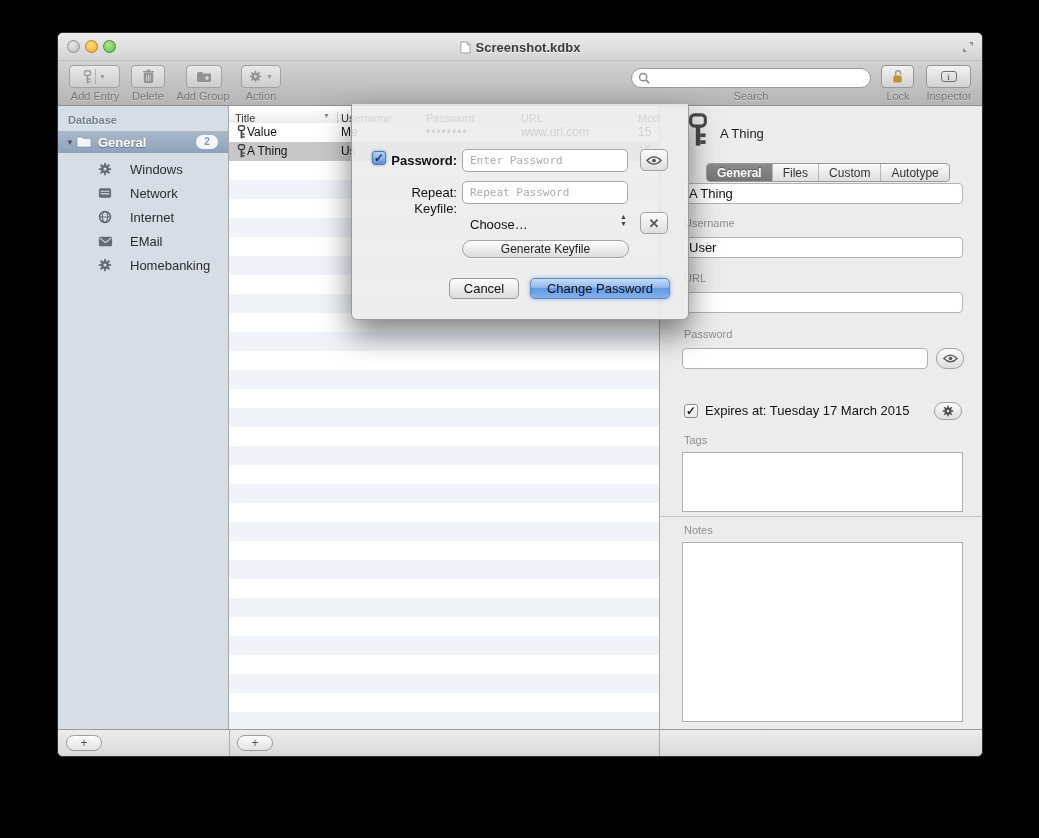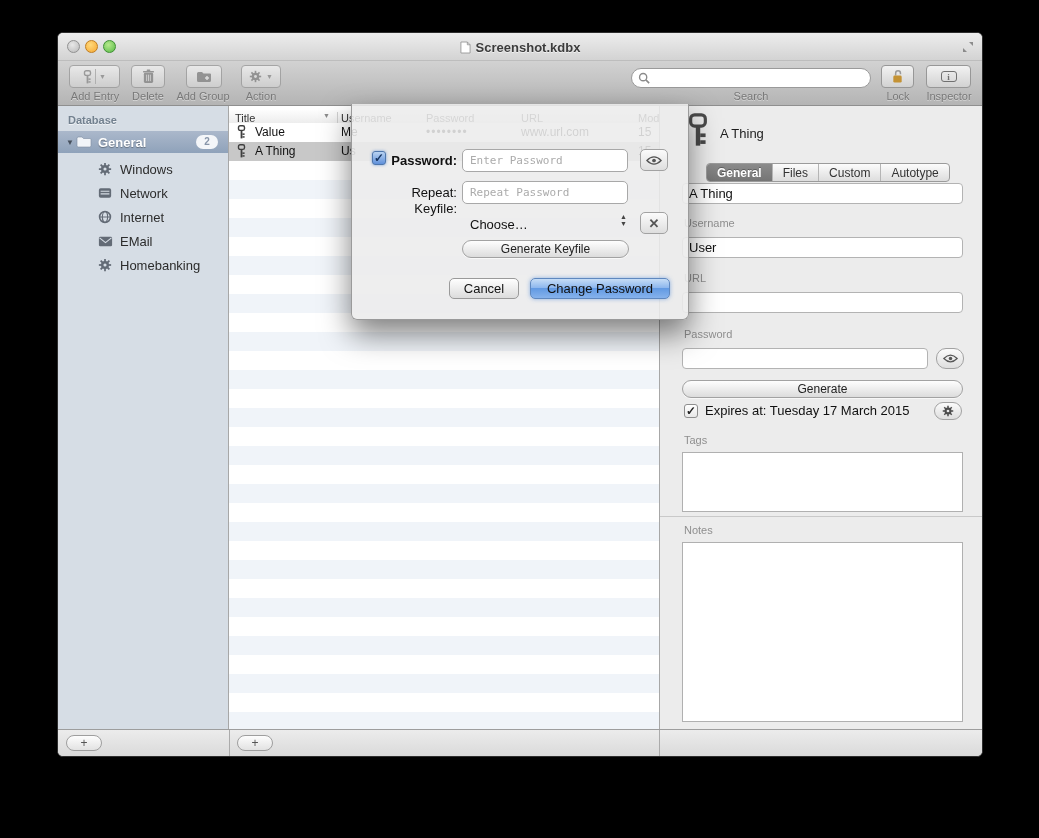--- a/index.html
+++ b/index.html
@@ -45,34 +45,34 @@
                text-shadow:0 1px 0 rgba(255,255,255,.6); }
   .sb-group { position:absolute; left:0; top:25px; width:100%; height:22px;
               background:linear-gradient(#abb8cb,#8fa2ba); display:flex; align-items:center; }
   .sb-group .disclosure { width:10px; margin-left:8px; font-size:8px; color:#46505d; }
   .sb-group .g-label { font-size:13px; font-weight:bold; color:#fff; margin-left:6px;
                        text-shadow:0 1px 1px rgba(0,0,0,.35); flex:1; }
   .badge { width:22px; height:14px; border-radius:8px; background:#f4f6f9; margin-right:10px;
            font-size:10px; font-weight:bold; color:#8795a9; text-align:center; line-height:14px; }
   .sb-item { position:absolute; left:0; width:100%; height:24px; display:flex; align-items:center; }
   .sb-item .icn { width:18px; margin-left:38px; display:flex; justify-content:center; }
-  .sb-item .lbl { font-size:13px; color:#2c2c2c; margin-left:6px; }
+  .sb-item .lbl { font-size:13px; color:#2c2c2c; margin-left:16px; }
 
   .tablepane { position:absolute; left:171px; top:0; width:430px; height:100%; background:#fff; }
   .thead { position:absolute; left:0; top:4px; width:100%; height:17px;
            background:linear-gradient(#fdfdfd,#e9e9e9); border-bottom:1px solid #bdbdbd;
            font-size:11px; color:#333; }
   .thead span { position:absolute; top:2px; }
   .tbody { position:absolute; left:0; top:17px; width:100%; bottom:0;
            background:repeating-linear-gradient(to bottom,#ffffff 0 19px,#f0f4f9 19px 38px); }
   .trow { position:absolute; left:0; width:100%; height:19px; font-size:12px; color:#111; }
   .trow span { position:absolute; top:2px; white-space:nowrap; }
   .trow .keyicn { position:absolute; left:8px; top:2px; }
   .row-sel { background:#c8c8c8; }
-  .c-title{ left:26px;text-align:center; } .c-user{ left:112px; } .c-pass{ left:197px; letter-spacing:1px;}
+  .c-title{ left:18px;text-align:center; } .c-user{ left:112px; } .c-pass{ left:197px; letter-spacing:1px;}
   .c-url{ left:292px; } .c-mod{ left:409px; }
   .h-title{ left:6px; } .h-user{ left:112px; } .h-pass{ left:197px; } .h-url{ left:292px; } .h-mod{ left:409px; }
   .sortarrow { position:absolute; left:94px; top:4px; font-size:7px; color:#8a8a8a; }
   .hdiv { position:absolute; top:1px; height:15px; width:1px; background:#cfcfcf; }
 
   .inspector { position:absolute; left:601px; top:0; width:325px; height:100%;
                background:#ececec; border-left:1px solid #a7a7a7; font-size:13px; }
   .insp-label { position:absolute; font-size:11px; color:#8f8f8f; }
   .field { position:absolute; height:21px; border:1px solid #b3b3b3; border-radius:4px;
            background:#fff; font-size:12px; color:#111; padding:0 6px; outline:none; }
@@ -360,21 +360,20 @@
 
       <span class="insp-label" style="left:24px;top:222px;">Password</span>
       <input class="field" style="left: 22px; top: 242px; width: 246px;" type="text" value="">
       <div class="eyebtn" style="left:276px;top:242px;width:28px;height:21px;border-radius:10px;">
         <svg viewBox="0 0 18 10" width="15" height="9">
             <path d="M1 5 Q9 -3 17 5 Q9 13 1 5 Z" fill="none" stroke="#555" stroke-width="1.4"></path>
             <circle cx="9" cy="5" r="2.1" fill="#555"></circle>
           </svg>
       </div>
 
-      <div class="pillbtn" style="left:22px;top:274px;width:281px;height:18px;line-height:17px;">Generate</div>
 
       <span class="checkbox" style="left:24px;top:298px;">✓</span>
       <span style="position:absolute;left:45px;top:297px;font-size:13px;color:#111;">Expires at: Tuesday 17 March 2015</span>
       <div class="eyebtn" style="left:274px;top:296px;width:28px;height:18px;border-radius:9px;">
         <svg viewBox="0 0 16 16" width="12" height="12">
             <g stroke="#4c4c4c" stroke-width="2">
               <line x1="8" y1="1" x2="8" y2="15"></line>
               <line x1="1" y1="8" x2="15" y2="8"></line>
               <line x1="3" y1="3" x2="13" y2="13"></line>
               <line x1="13" y1="3" x2="3" y2="13"></line>

